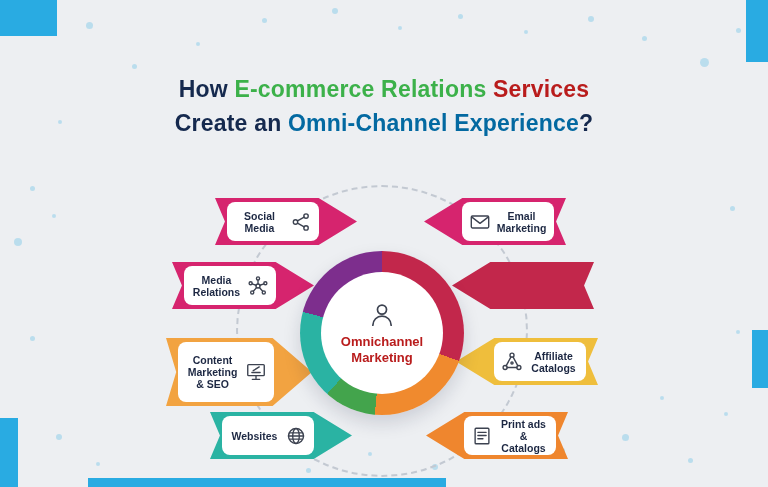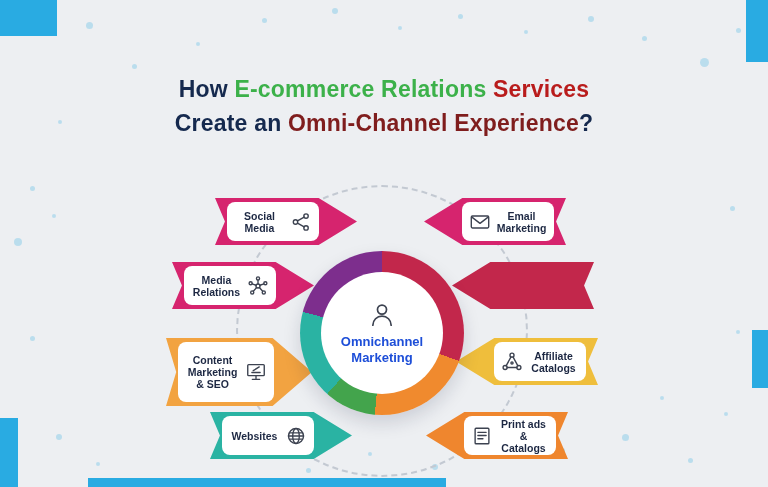--- a/index.html
+++ b/index.html
@@ -12,21 +12,21 @@
   .accent { position:absolute; }
   .title { position:absolute; top:72px; left:0; right:0; text-align:center;
            font-weight:bold; font-size:23px; line-height:34px; letter-spacing:.2px; }
   .dashed-circle { position:absolute; left:236px; top:185px; width:292px; height:292px;
                    border:2px dashed #c3c9d2; border-radius:50%; }
   .hub { position:absolute; left:300px; top:251px; width:164px; height:164px;
          border-radius:50%; box-shadow:0 8px 18px rgba(20,30,60,.15); z-index:5; }
   .hub-inner { position:absolute; inset:21px; background:#fff; border-radius:50%;
                display:flex; flex-direction:column; align-items:center; justify-content:center;
                gap:5px; text-align:center; }
-  .hub-label { font-size:13px; font-weight:bold; color:#1d4ed8; line-height:16px; width:98px; }
+  .hub-label { font-size:13px; font-weight:bold; color:#b91c1c; line-height:16px; width:98px; }
   .item { position:absolute; width:142px; height:47px; z-index:4; }
   .item .shape { position:absolute; inset:0; }
   .item.left .shape  { clip-path: polygon(0% 0%, 73% 0%, 100% 50%, 73% 100%, 0% 100%, 7% 50%); }
   .item.right .shape { clip-path: polygon(100% 0%, 27% 0%, 0% 50%, 27% 100%, 100% 100%, 93% 50%); }
   .box { position:absolute; top:4px; bottom:4px; background:#fff; border-radius:8px;
          display:flex; align-items:center; gap:5px; padding:8px 7px; }
   .item.left .box  { left:12px; right:38px; }
   .item.right .box { left:38px; right:12px; }
   .label { font-size:10.5px; font-weight:bold; color:#1c2742; line-height:12px; flex:1; text-align:center; }
   .icon svg { width:22px; height:22px; display:block; }
@@ -79,21 +79,21 @@
   <div class="accent" style="left: 88px; top: 478px; width: 358px; height: 9px; background: rgb(41, 171, 226);"></div>
 
   <div class="title">
     <div>
       <span style="color: rgb(21, 41, 78);">How</span>
       <span style="color: rgb(60, 177, 74);">E-commerce Relations</span>
       <span style="color: #b91c1c;">Services</span>
     </div>
     <div>
       <span style="color: rgb(21, 41, 78);">Create an</span>
-      <span style="color: #7f1d1d;">Omni-Channel Experience</span><span style="color: rgb(21, 41, 78);">?</span>
+      <span style="color: #0369a1;">Omni-Channel Experience</span><span style="color: rgb(21, 41, 78);">?</span>
     </div>
   </div>
 
   <div class="dashed-circle"></div>
 
   <div class="hub" style="background: conic-gradient(rgb(194, 39, 75) 0deg, rgb(194, 39, 75) 110deg, rgb(240, 138, 46) 110deg, rgb(240, 138, 46) 185deg, rgb(67, 164, 76) 185deg, rgb(67, 164, 76) 222deg, rgb(42, 179, 163) 222deg, rgb(42, 179, 163) 285deg, rgb(125, 46, 141) 285deg, rgb(125, 46, 141) 360deg);">
     <div class="hub-inner">
       <span class="person-icon">
         <svg viewBox="0 0 26 26">
             <circle cx="13" cy="8" r="4.2"></circle>

